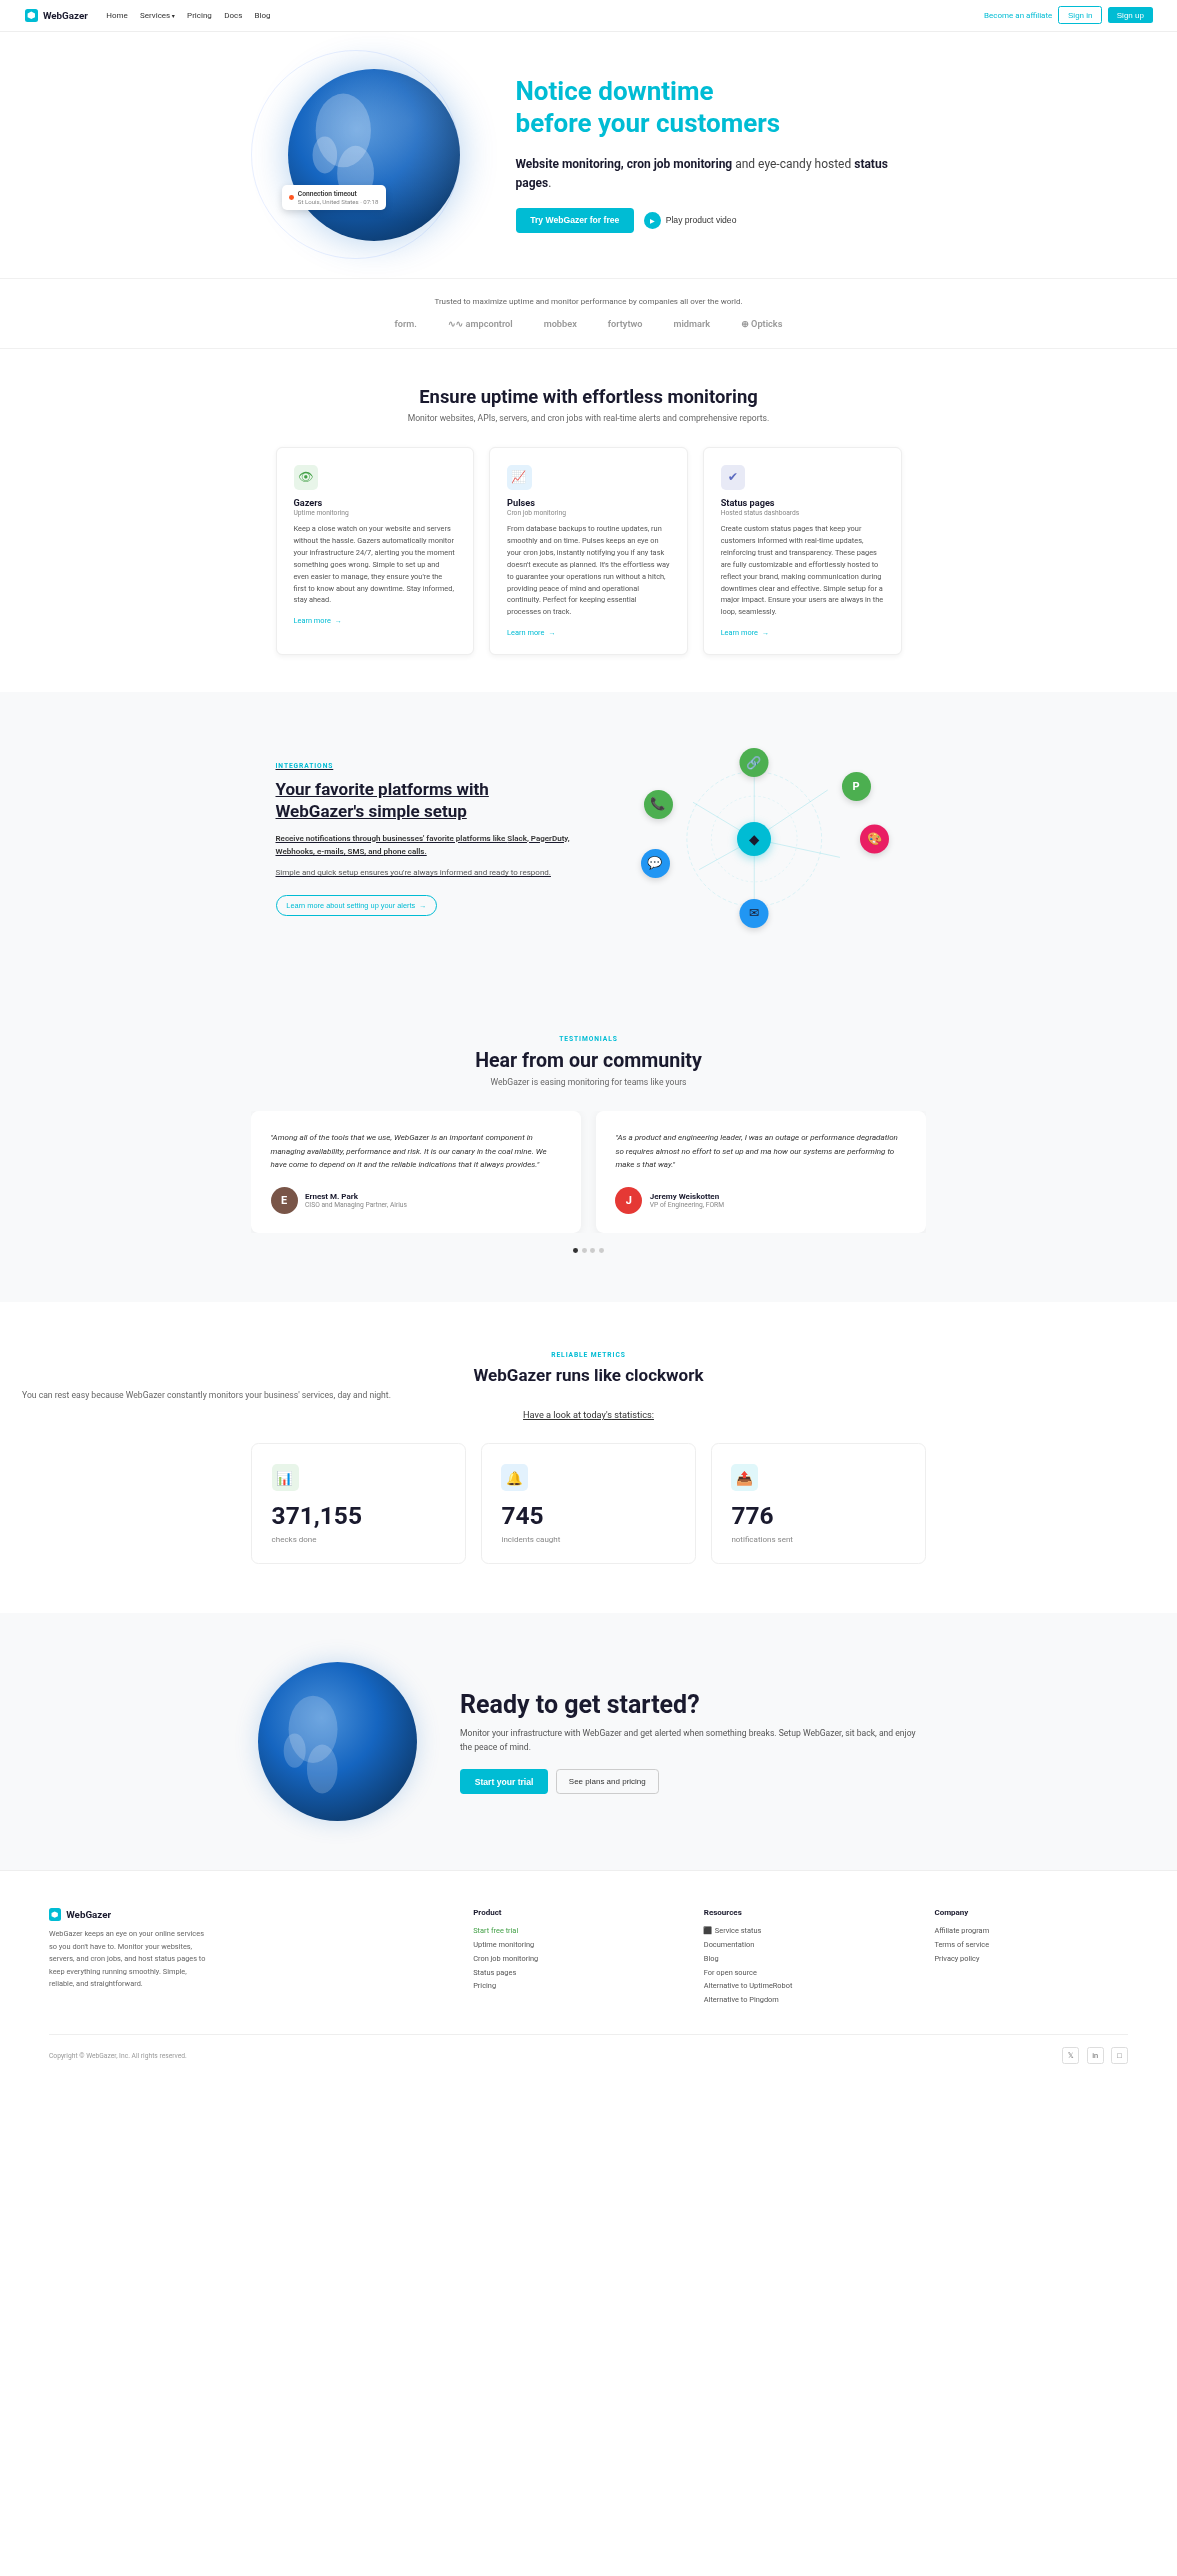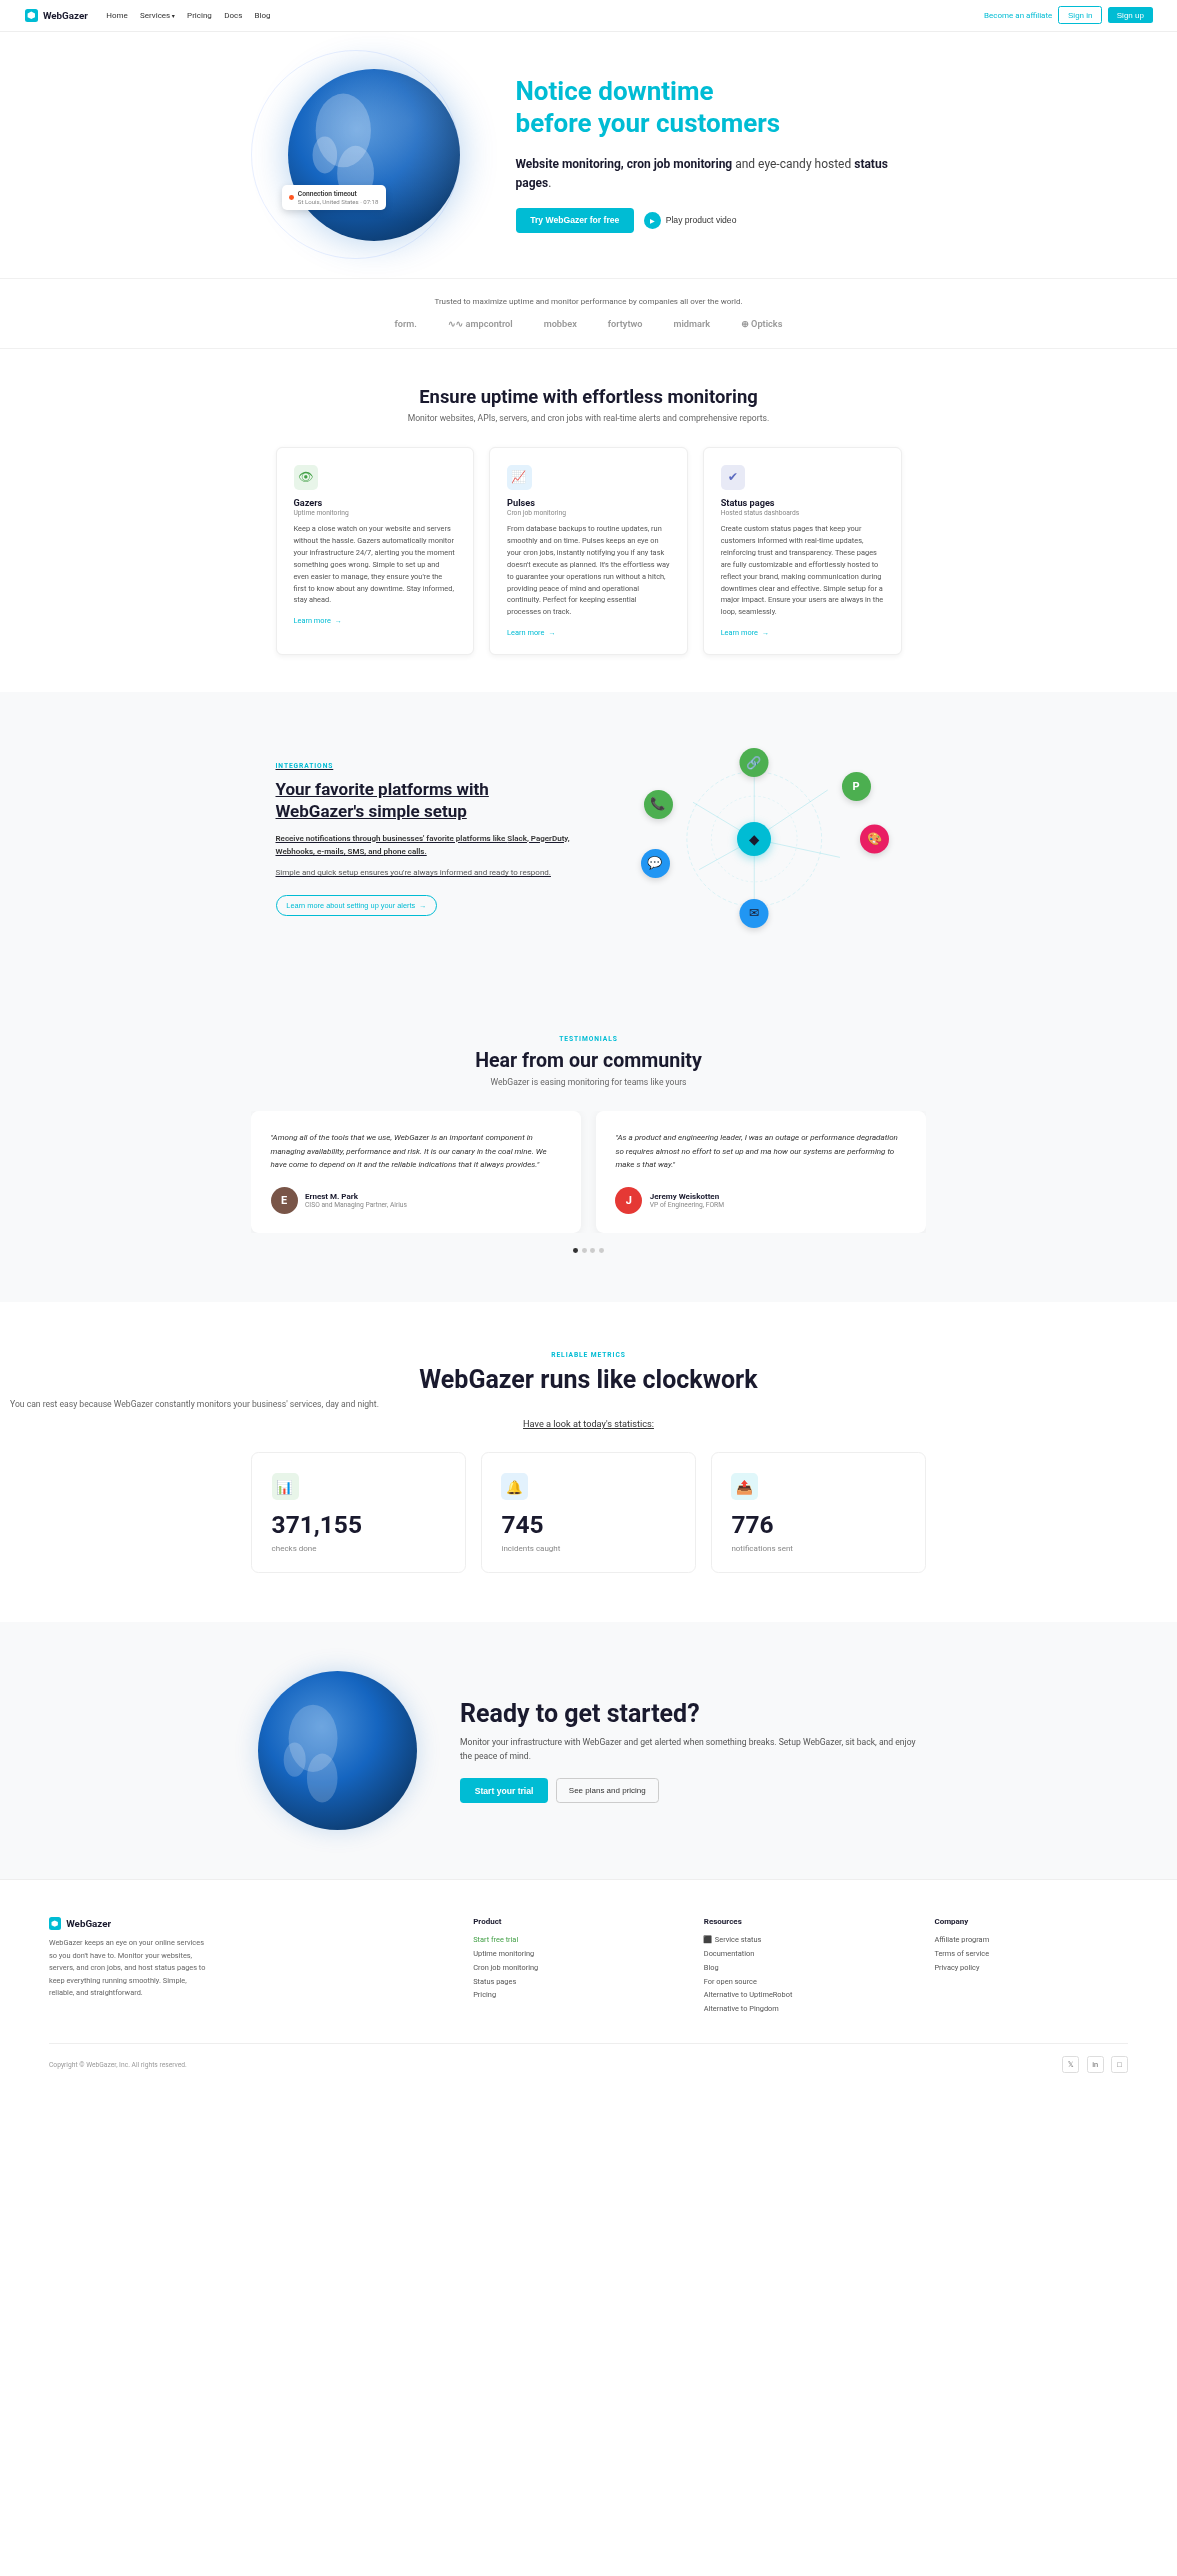--- a/index.html
+++ b/index.html
@@ -81,23 +81,23 @@
     .testimonial-text { font-size: 8px; color: #333; line-height: 1.7; margin-bottom: 14.7px; font-style: italic; }
     .testimonial-author { display: flex; align-items: center; gap: 7.4px; }
     .avatar-placeholder { width: 27px; height: 27px; border-radius: 50%; display: flex; align-items: center; justify-content: center; font-size: 11px; color: #fff; font-weight: 700; }
     .author-name { font-weight: 700; font-size: 8px; }
     .author-role { font-size: 6.7px; color: #888; }
     .testimonial-dots { display: flex; justify-content: center; gap: 3.7px; margin-top: 14.7px; }
     .dot { width: 4.9px; height: 4.9px; border-radius: 50%; background: #ccc; cursor: pointer; }
     .dot.active { background: #333; }
 
     
-    .metrics-section { padding: 49px 10px; background: #fff; }
+    .metrics-section { padding: 49px 22px; background: #fff; }
     .metrics-tag { text-align: center; color: #00bcd4; font-size: 6.7px; font-weight: 700; letter-spacing: 0.9px; text-transform: uppercase; margin-bottom: 6.1px; }
-    .metrics-title { font-size: 25px; font-weight: 700; text-align: center; margin-bottom: 4.9px; }
+    .metrics-title { font-size: 17px; font-weight: 700; text-align: center; margin-bottom: 4.9px; }
     .metrics-sub { text-align: left; color: #666; font-size: 8.6px; margin-bottom: 9.8px; }
     .metrics-today { text-align: center; font-size: 9.2px; color: #333; margin-bottom: 23px; }
     .metrics-today span { text-decoration: underline; }
     .metrics-cards { display: grid; grid-template-columns: repeat(3, 1fr); gap: 14.7px; max-width: 675px; margin: 0 auto; }
     .metric-card { border: 0.6px solid #eee; border-radius: 7.4px; padding: 19.6px; display: flex; flex-direction: column; gap: 4.9px; }
     .metric-icon { width: 27px; height: 27px; border-radius: 4.9px; display: flex; align-items: center; justify-content: center; font-size: 13.5px; margin-bottom: 4.9px; }
     .metric-icon.green { background: #e8f5e9; color: #43a047; }
     .metric-icon.blue { background: #e3f2fd; color: #1e88e5; }
     .metric-icon.teal { background: #e0f7fa; color: #00acc1; }
     .metric-number { font-size: 24.5px; font-weight: 700; color: #1a1a2e; }

